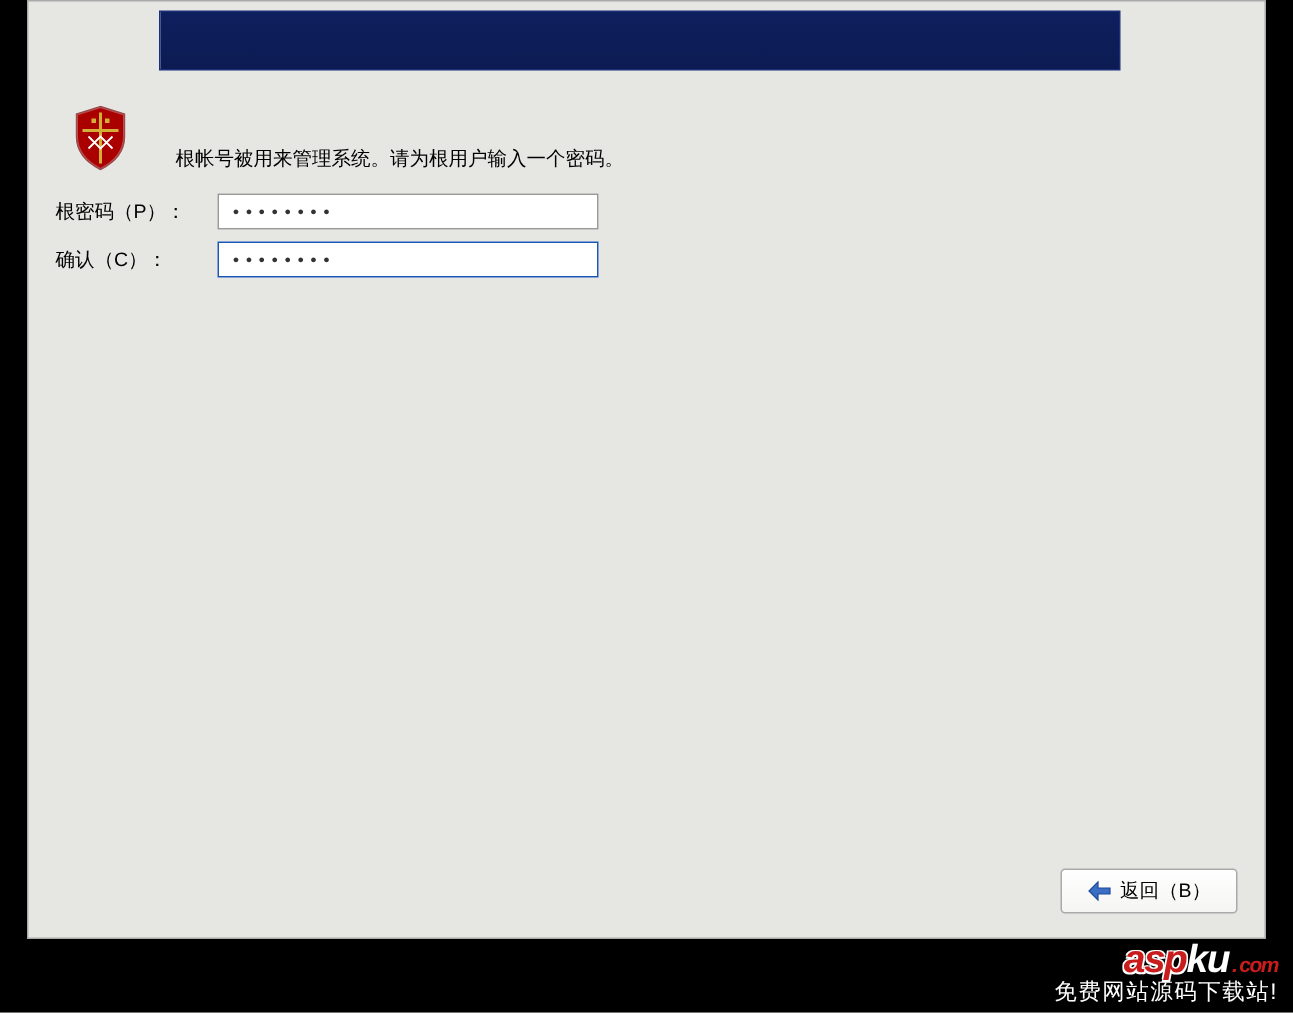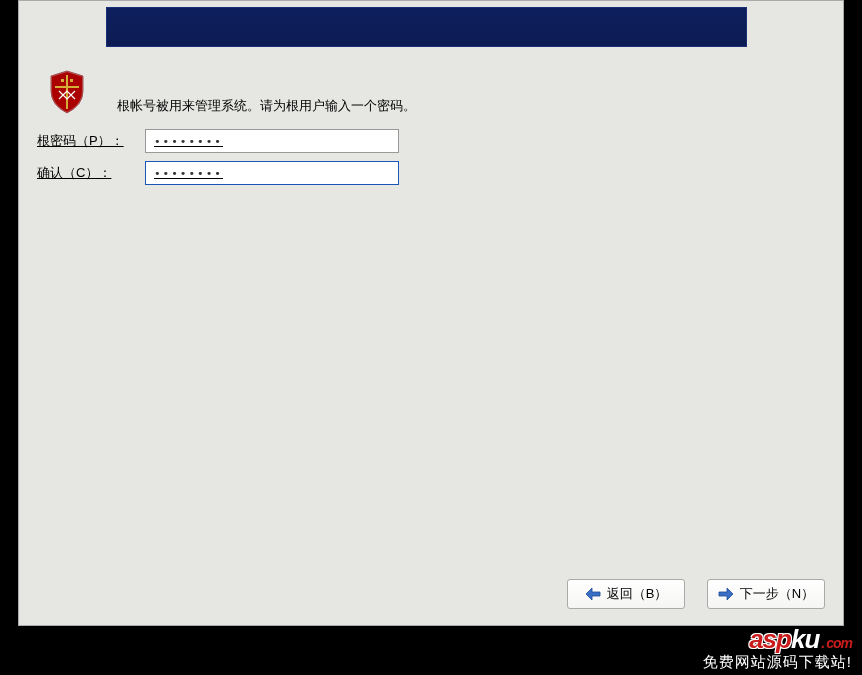--- a/index.html
+++ b/index.html
@@ -52,21 +52,20 @@
       height: 46px;
     }
     .info-text {
       color: #000;
       font-size: 13px;
     }
     .form-area {
       position: absolute;
       left: 18px;
       top: 128px;
-      text-decoration: underline;
     }
     .form-row {
       display: flex;
       align-items: center;
       margin-bottom: 8px;
     }
     .form-label {
       width: 108px;
       text-align: left;
       color: #000;
@@ -186,28 +185,20 @@
 
   <div class="button-bar">
     <button class="nav-button">
       <span class="arrow-icon">
         <svg viewBox="0 0 16 14">
           <path d="M7 1 L1 7 L7 13 L7 9 L15 9 L15 5 L7 5 Z" fill="#3a6fc4" stroke="#1d4a9a" stroke-width="0.8"></path>
         </svg>
       </span>
       <span>返回（B）</span>
     </button>
-    <button class="nav-button">
-      <span class="arrow-icon">
-        <svg viewBox="0 0 16 14">
-          <path d="M9 1 L15 7 L9 13 L9 9 L1 9 L1 5 L9 5 Z" fill="#3a6fc4" stroke="#1d4a9a" stroke-width="0.8"></path>
-        </svg>
-      </span>
-      <span>下一步（N）</span>
-    </button>
   </div>
 </div>
 
 <div class="watermark">
   <div class="watermark-main">
     <span class="watermark-asp">asp</span><span class="watermark-ku">ku</span><span class="watermark-com">.</span><span class="watermark-com">com</span>
   </div>
   <div class="watermark-sub">免费网站源码下载站!</div>
 </div>
 

